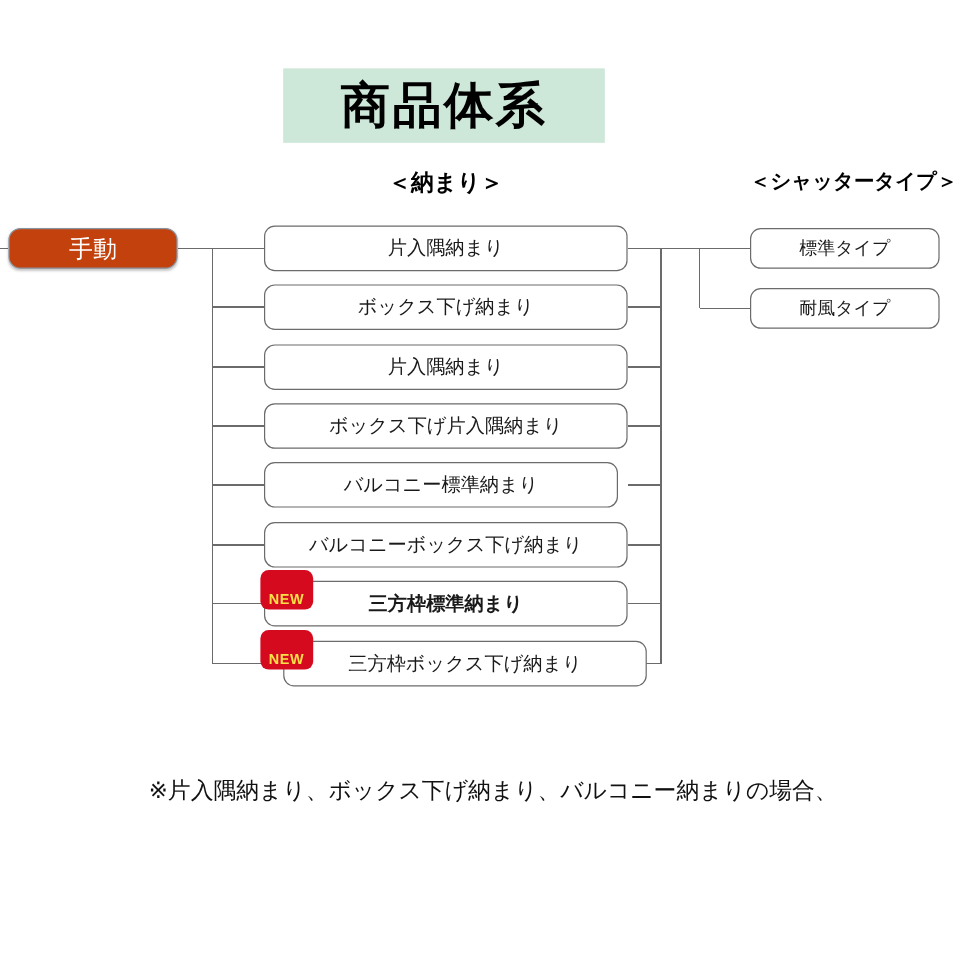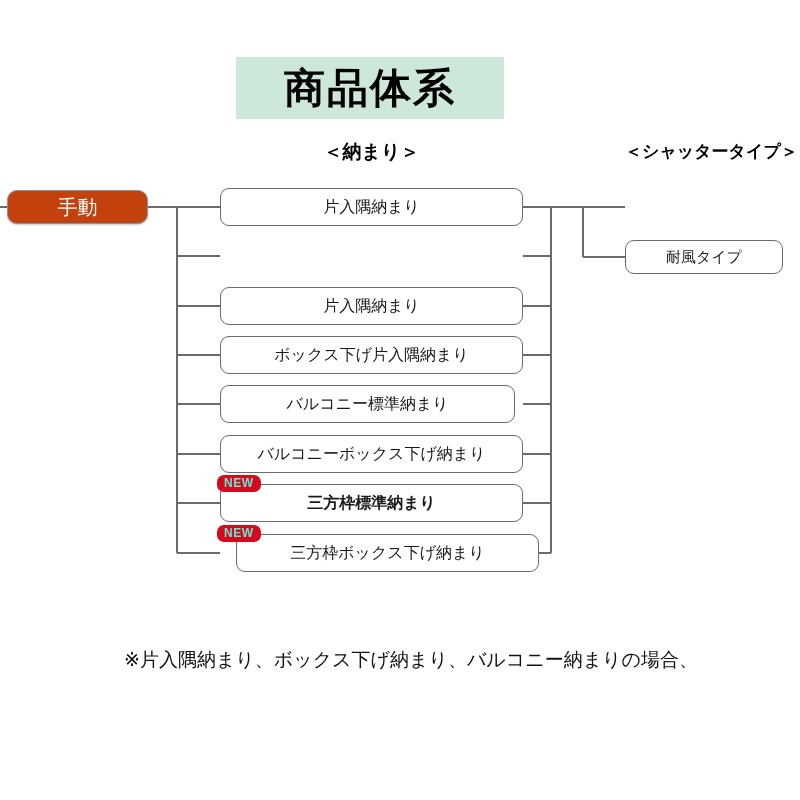--- a/index.html
+++ b/index.html
@@ -97,26 +97,26 @@
   }
 
   .node.small {
     font-size: 15px;
   }
 
   
   .new-badge {
     position: absolute;
     background: #d60a1f;
-    color: #5eead4;
+    color: #fde047;
     font-size: 12px;
     font-weight: 700;
     letter-spacing: 0.5px;
     border-radius: 7px;
-    padding: 2px 7px 3px 7px;
+    padding: 18px 7px 3px 7px;
     line-height: 1;
     z-index: 5;
     box-sizing: border-box;
     display: flex;
     align-items: center;
     justify-content: center;
   }
 
   
   #footer-note {
@@ -186,20 +186,23 @@
   </svg>
 
   <div class="node root" style="left:7px; top:190px; width:141px; height:34px;">
     <span>手動</span>
   </div>
 
   <div class="node" style="left:220px; top:188px; width:303px; height:38px;">
     <span>片入隅納まり</span>
   </div>
 
+  <div class="node" style="left:220px; top:237px; width:303px; height:38px;">
+    <span>ボックス下げ納まり</span>
+  </div>
 
   <div class="node" style="left:220px; top:287px; width:303px; height:38px;">
     <span>片入隅納まり</span>
   </div>
 
   <div class="node" style="left:220px; top:336px; width:303px; height:38px;text-align:center;">
     <span>ボックス下げ片入隅納まり</span>
   </div>
 
   <div class="node" style="left:220px; top:385px; width:295px; height:38px;">
@@ -213,20 +216,23 @@
   <div class="node" style="left:220px; top:484px; width:303px; height:38px;font-weight:bold;">
     <span>三方枠標準納まり</span>
   </div>
   <div class="new-badge" style="left:217px; top:475px;">NEW</div>
 
   <div class="node" style="left:236px; top:534px; width:303px; height:38px;">
     <span>三方枠ボックス下げ納まり</span>
   </div>
   <div class="new-badge" style="left:217px; top:525px;">NEW</div>
 
+  <div class="node small" style="left:625px; top:190px; width:158px; height:34px;">
+    <span>標準タイプ</span>
+  </div>
 
   <div class="node small" style="left:625px; top:240px; width:158px; height:34px;">
     <span>耐風タイプ</span>
   </div>
 
   <div id="footer-note">
     <span class="line">※片入隅納まり、ボックス下げ納まり、バルコニー納まりの場合、</span>
   </div>
 
 </div>

